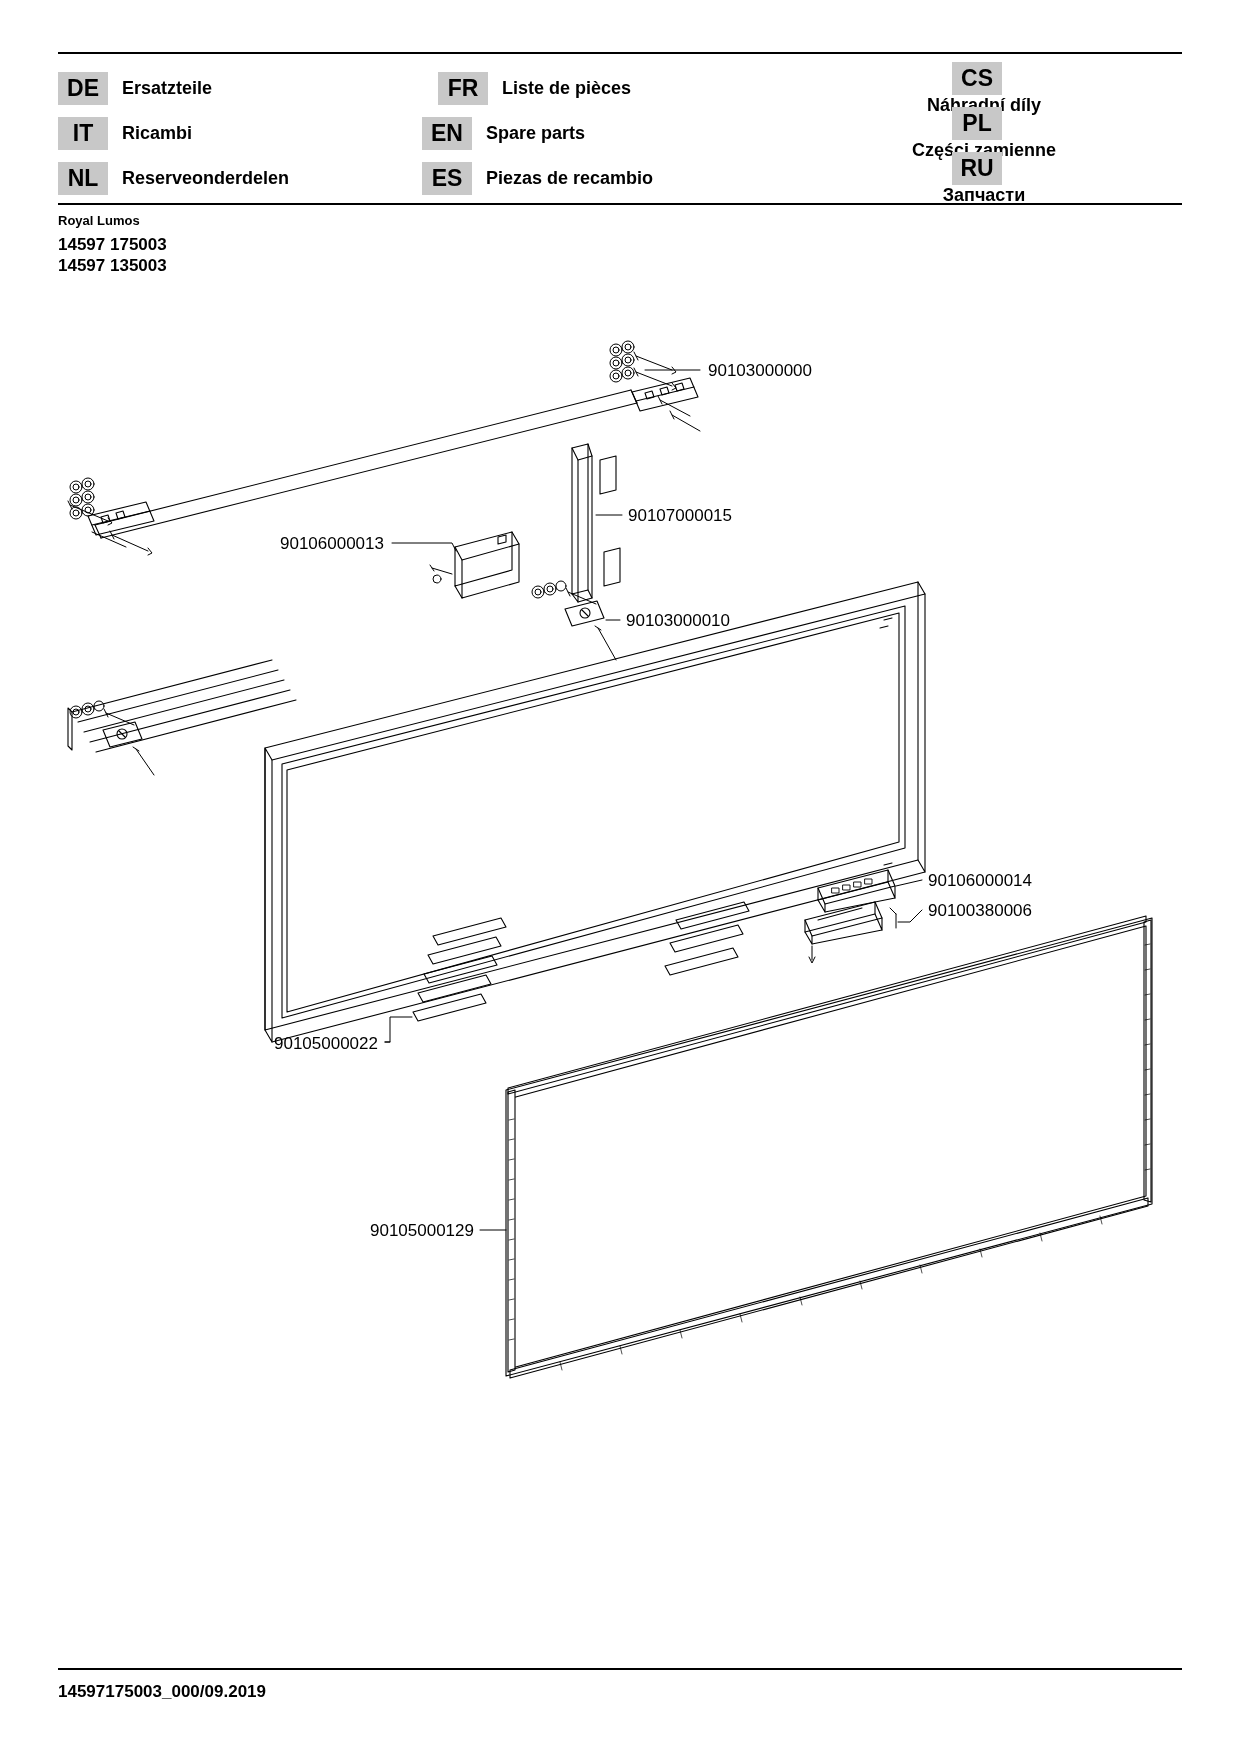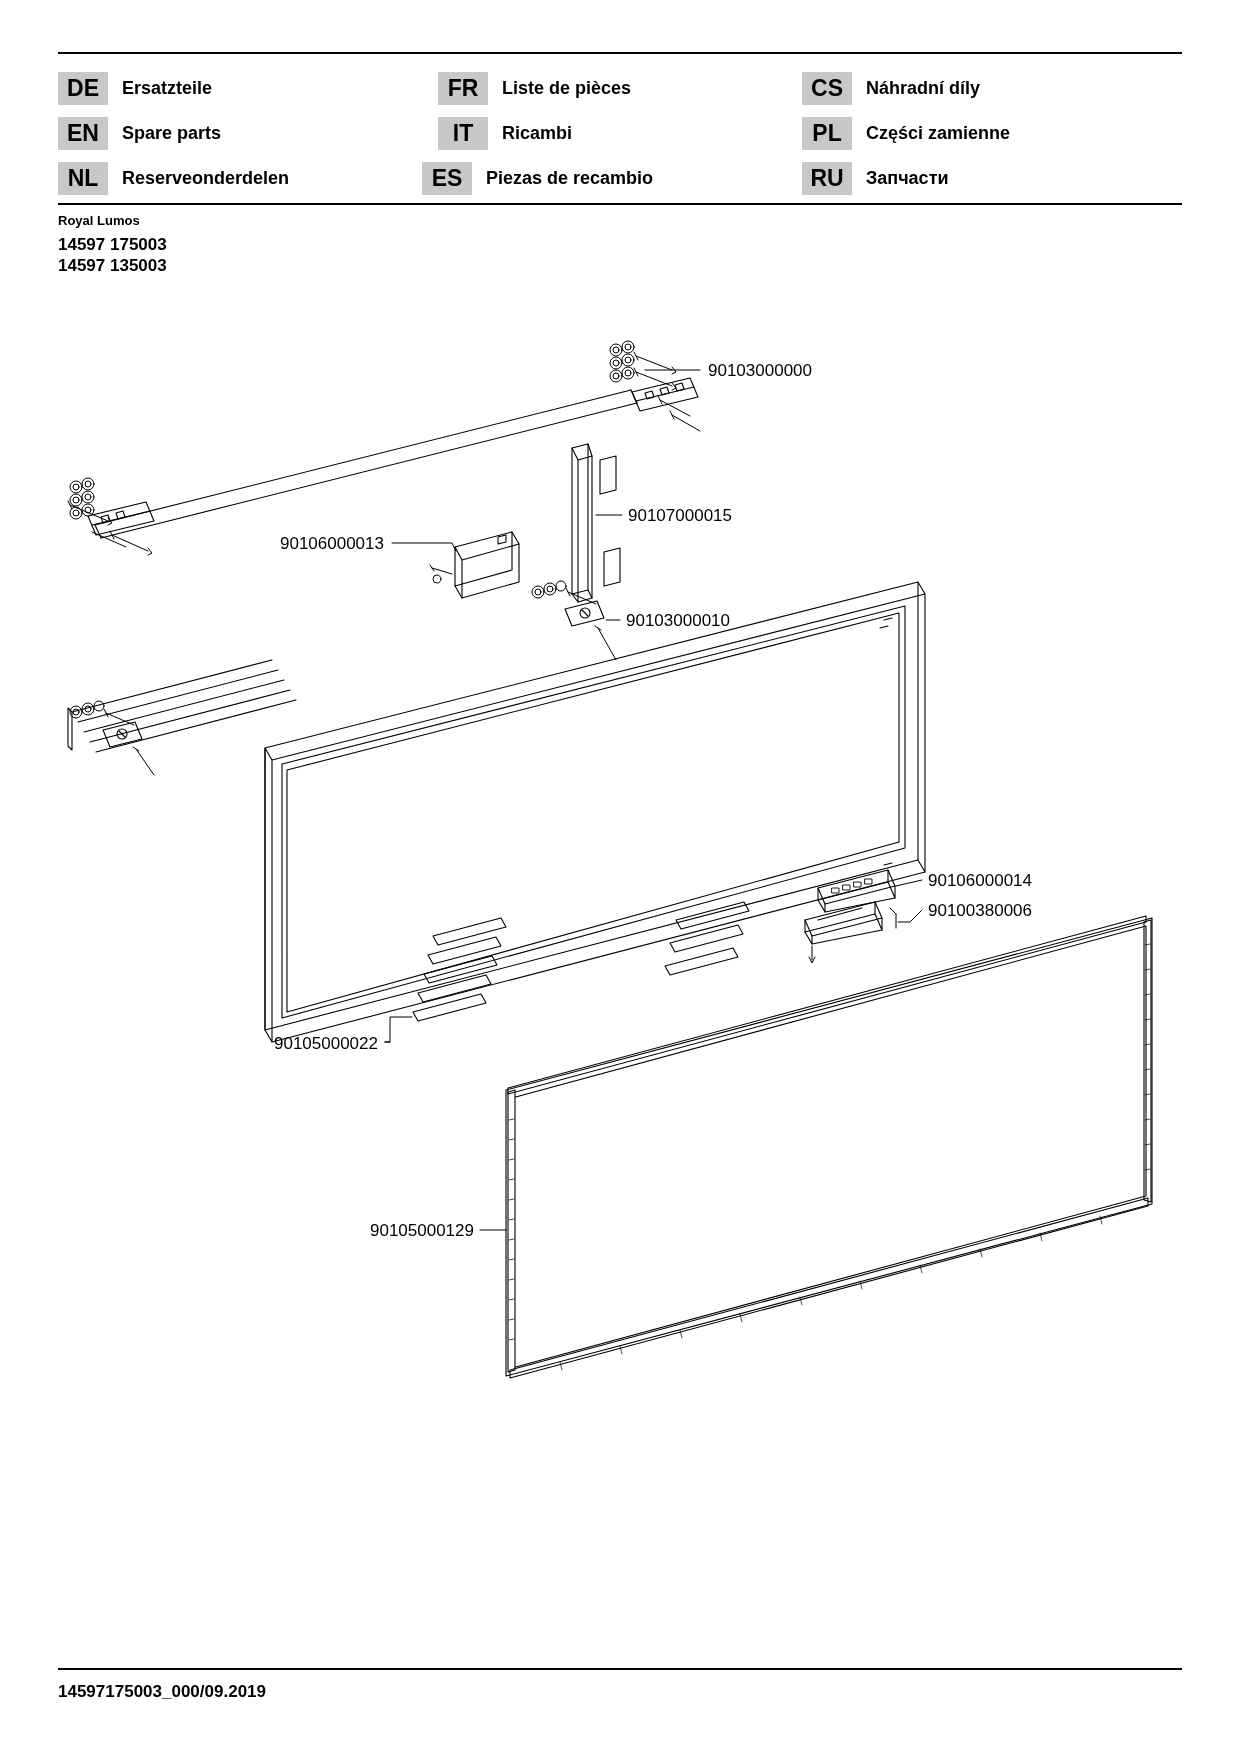--- a/index.html
+++ b/index.html
@@ -43,21 +43,21 @@
     display: flex;
     align-items: center;
     height: 45px;
   }
   .lang-cell {
     display: flex;
     align-items: center;
   }
   .lang-cell.c1 { width: 380px; }
   .lang-cell.c2 { width: 364px; }
-  .lang-cell.c3 { width: 364px; }
+  .lang-cell.c3 { width: 364px; flex-direction: column; }
   .lang-code {
     display: inline-block;
     background: #c8c8c8;
     color: #000;
     font-weight: bold;
     font-size: 23px;
     line-height: 28px;
     padding: 2px 7px 3px 7px;
     min-width: 36px;
     text-align: center;
@@ -131,27 +131,27 @@
         <span class="lang-code">FR</span>
         <span class="lang-label">Liste de pièces</span>
       </div>
       <div class="lang-cell c3">
         <span class="lang-code">CS</span>
         <span class="lang-label">Náhradní díly</span>
       </div>
     </div>
 
     <div class="lang-row">
+      <div class="lang-cell c2">
+        <span class="lang-code">IT</span>
+        <span class="lang-label">Ricambi</span>
+      </div>
       <div class="lang-cell c1">
         <span class="lang-code">EN</span>
         <span class="lang-label">Spare parts</span>
-      </div>
-      <div class="lang-cell c2">
-        <span class="lang-code">IT</span>
-        <span class="lang-label">Ricambi</span>
       </div>
       <div class="lang-cell c3">
         <span class="lang-code">PL</span>
         <span class="lang-label">Części zamienne</span>
       </div>
     </div>
 
     <div class="lang-row">
       <div class="lang-cell c2">
         <span class="lang-code">NL</span>

